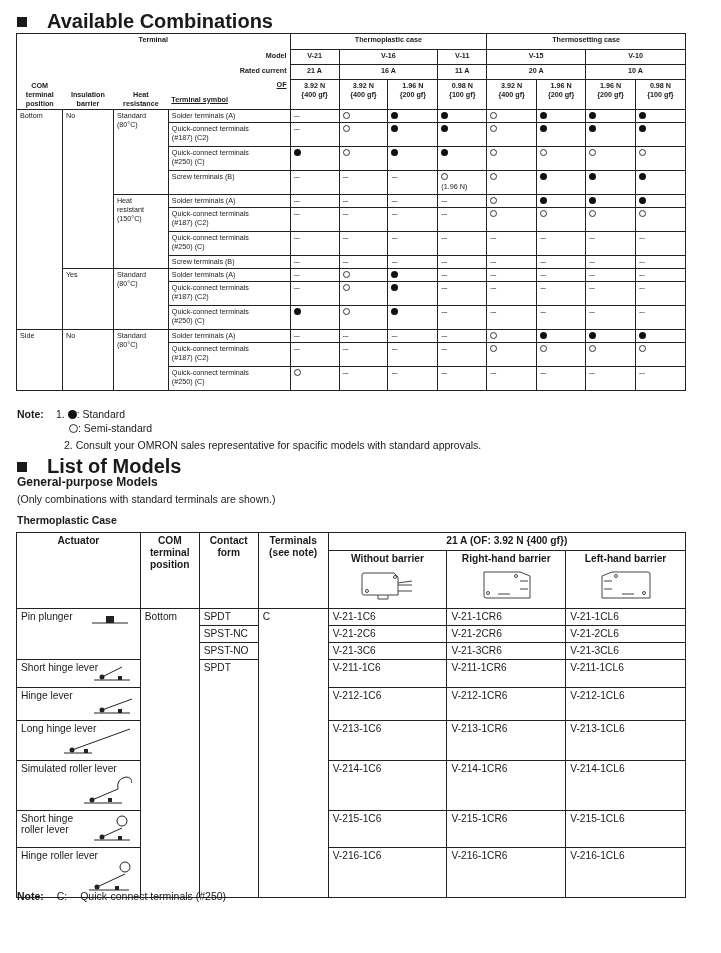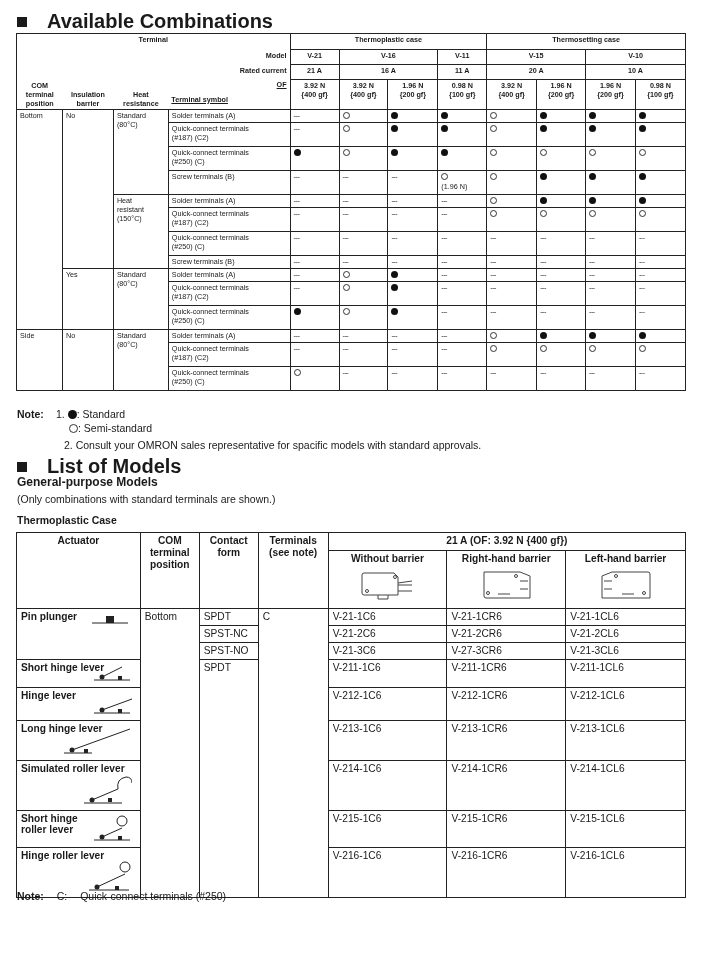--- a/index.html
+++ b/index.html
@@ -21,21 +21,21 @@
   #combo .noborder-b { border-bottom: none; }
   #combo .right { text-align: right; }
   #combo .left { text-align: left; text-decoration: underline; }
   .dot-filled { display: inline-block; width: 7px; height: 7px; border-radius: 50%; background: #111; margin-top: 1px; }
   .dot-open { display: inline-block; width: 7px; height: 7px; border-radius: 50%; border: 1px solid #333; margin-top: 1px; }
   .dash { letter-spacing: -0.5px; }
   
   #models { left: 16px; top: 532px; width: 670px; font-size: 10.2px; }
   #models td, #models th { border: 1px solid #222; vertical-align: top; padding: 2px 4px; }
   #models th { font-weight: bold; text-align: center; line-height: 12px; }
-  #models td.act { font-weight: bold; position: relative; margin-top: 40px; }
+  #models td.act { font-weight: normal; position: relative; margin-top: 40px; }
   .act-icon { position: absolute; right: 8px; bottom: 3px; }
   .note-line { position: absolute; font-size: 10.5px; }
 </style>
 </head>
 <body>
 
 <div class="h1" style="top:10px;">
   <span class="sq"></span>
   <span>Available Combinations</span>
 </div>
@@ -347,21 +347,21 @@
       </tr>
       <tr style="height: 17px;">
         <td>SPST-NC</td>
         <td>V-21-2C6</td>
         <td>V-21-2CR6</td>
         <td>V-21-2CL6</td>
       </tr>
       <tr style="height: 17px;">
         <td>SPST-NO</td>
         <td>V-21-3C6</td>
-        <td>V-27-3CR6</td>
+        <td>V-21-3CR6</td>
         <td>V-21-3CL6</td>
       </tr>
       <tr style="height: 28px;">
         <td class="act"><span>Short hinge lever</span><span class="act-icon"><svg width="40" height="18" viewBox="0 0 40 18">
               <line x1="2" y1="16" x2="38" y2="16" stroke="#222"></line>
               <circle cx="10" cy="13" r="2.5" fill="#222"></circle>
               <line x1="10" y1="13" x2="30" y2="3" stroke="#222"></line>
               <rect x="26" y="12" width="4" height="4" fill="#222"></rect>
             </svg></span></td>
         <td rowspan="6">SPDT</td>

